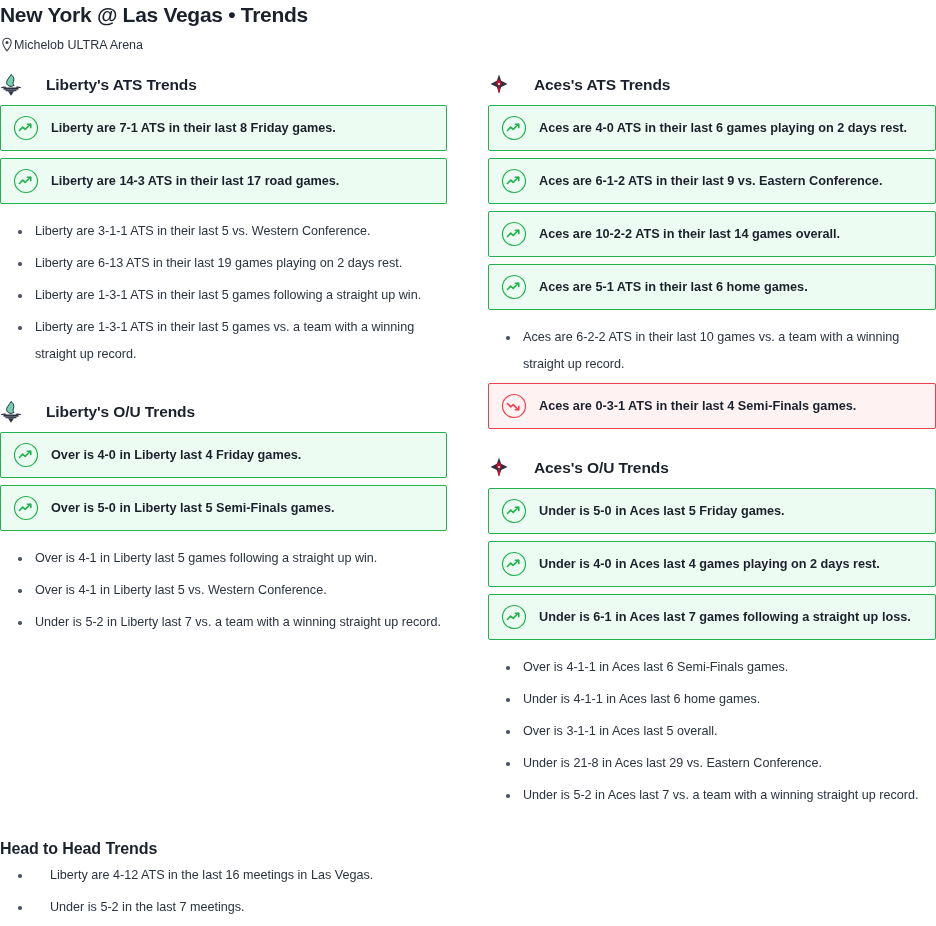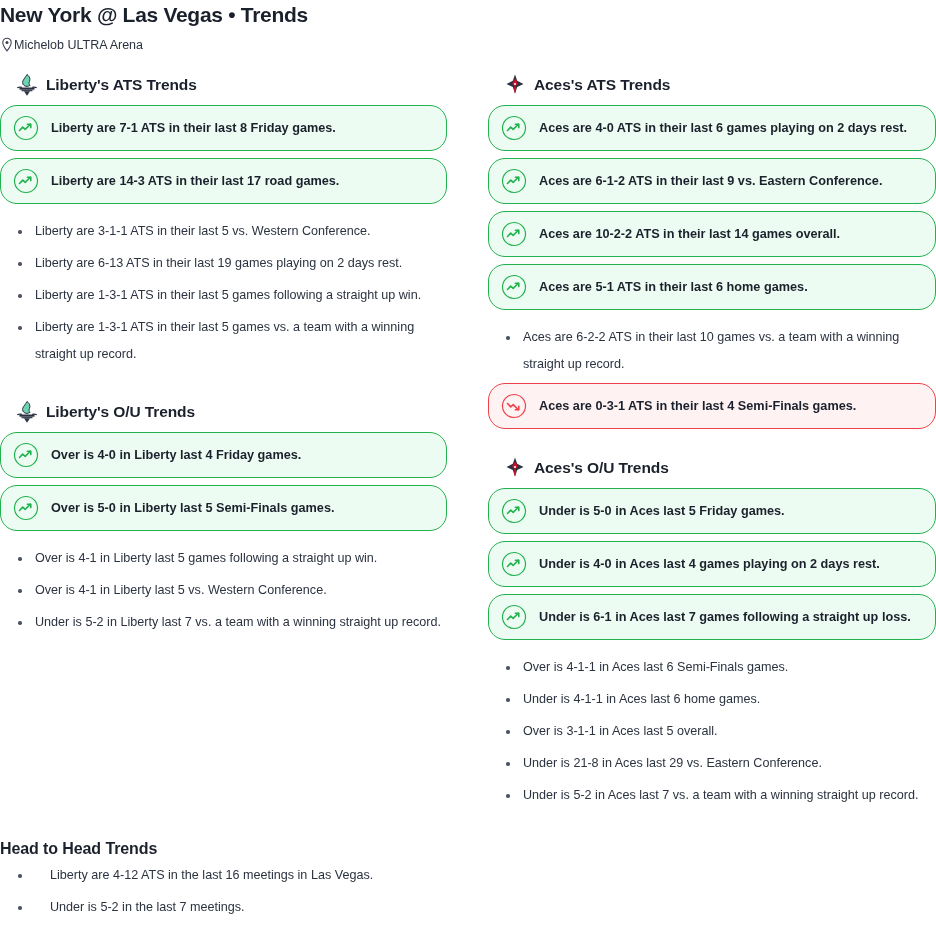--- a/index.html
+++ b/index.html
@@ -38,43 +38,42 @@
     display: grid;
     grid-template-columns: 447px 1fr;
     column-gap: 41px;
     margin-top: 18px;
   }
   .col { min-width: 0; }
 
   .section-head {
     display: flex;
     align-items: center;
-    gap: 8px;
+    gap: 24px;
     height: 26px;
     margin-bottom: 7px;
-    padding-left: 16px;
   }
   .team-logo { width: 22px; height: 24px; flex: 0 0 22px; display:block; }
   .section-title {
     font-size: 15.5px;
     font-weight: 700;
     color: #1b212c;
     letter-spacing: -0.1px;
     line-height: 20px;
   }
 
   
   .cards { display: flex; flex-direction: column; gap: 7px; }
   .trend-card {
     display: flex;
     align-items: center;
     gap: 12px;
     border: 1px solid #22b24f;
     background: #edfcf2;
-    border-radius: 17px;
+    border-radius: 2px;
     padding: 9px 12px;
     min-height: 41px;
   }
   .trend-card.neg { border-color: #f0414a; background: #fef2f3; }
   .tc-icon { flex: 0 0 26px; width: 26px; height: 26px; display:block; }
   .tc-text {
     font-size: 12.7px;
     font-weight: 700;
     color: #1b212c;
     line-height: 17px;

